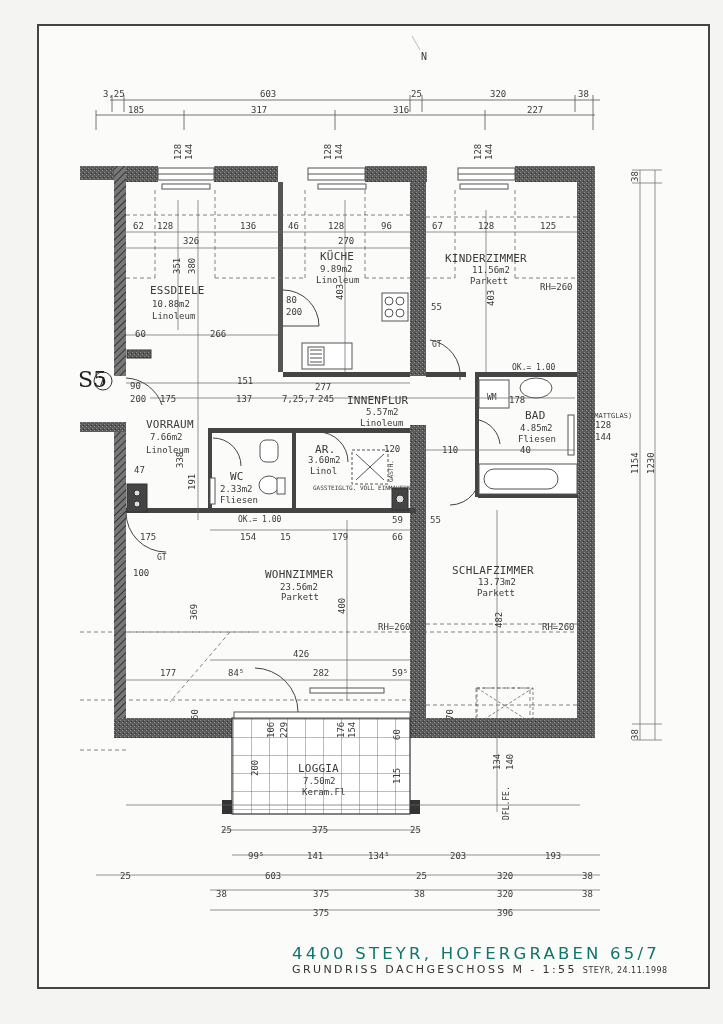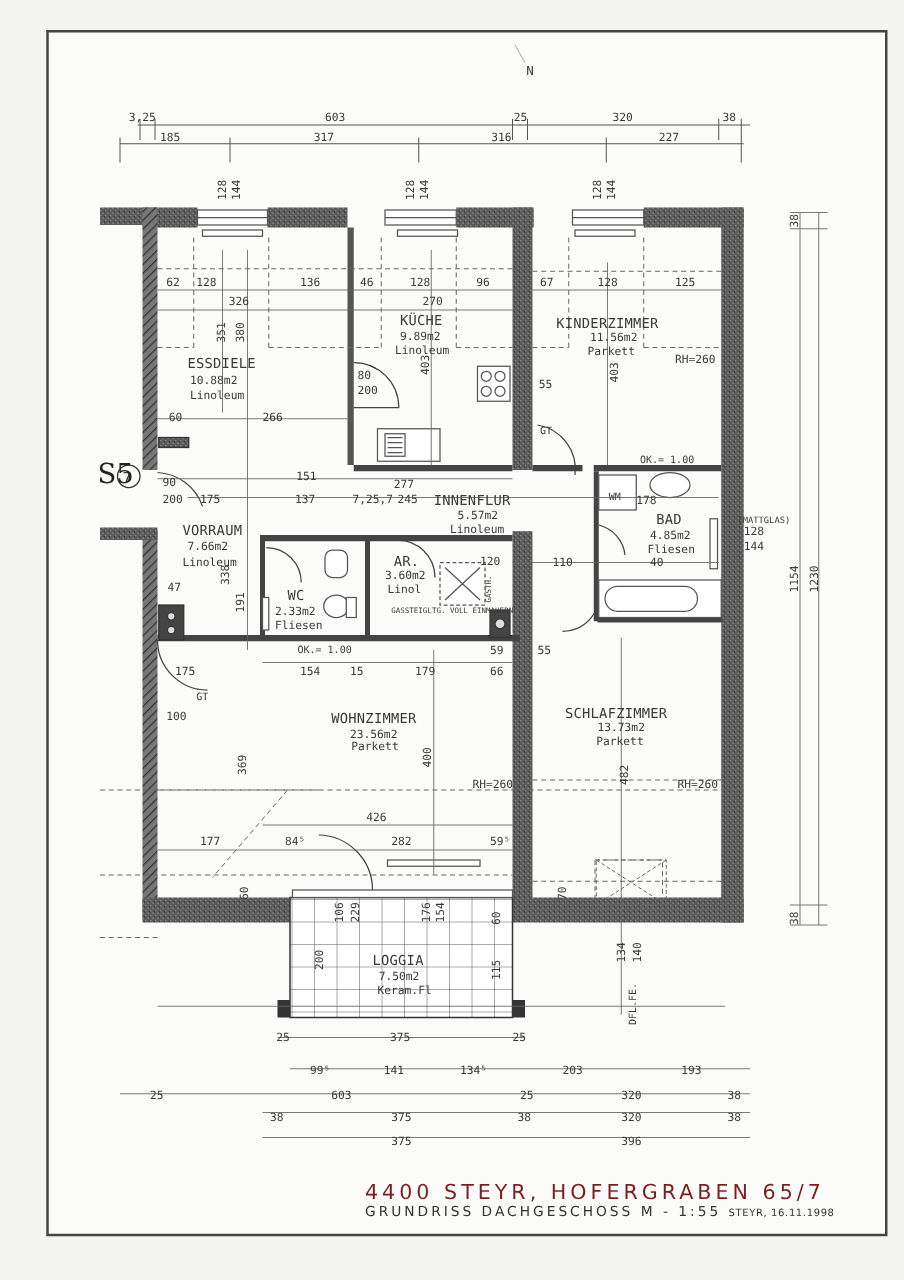--- a/index.html
+++ b/index.html
@@ -3,21 +3,21 @@
 <meta charset="utf-8">
 <style>
   html,body{margin:0;padding:0;background:#f4f4f2;}
   body{width:723px;height:1024px;position:relative;overflow:hidden;font-family:"DejaVu Sans Mono","Liberation Mono",monospace;color:#333;}
   .sheet{position:absolute;left:37px;top:24px;width:673px;height:965px;border:2px solid #444;background:#fbfbf9;box-sizing:border-box;}
   svg{position:absolute;left:0;top:0;}
   .t{font-family:"DejaVu Sans Mono","Liberation Mono",monospace;fill:#3a3a3a;}
   .dim{font-size:9px;}
   .room{font-size:11px;letter-spacing:0.2px;}
   .sub{font-size:9px;}
-  .title1{position:absolute;left:292px;top:944px;font-family:"DejaVu Sans","Liberation Sans",sans-serif;font-size:16.5px;letter-spacing:3.2px;color:#7f1d1d;white-space:nowrap;}
+  .title1{position:absolute;left:292px;top:944px;font-family:"DejaVu Sans","Liberation Sans",sans-serif;font-size:16.5px;letter-spacing:3.2px;color:#0f766e;white-space:nowrap;}
   .title2{position:absolute;left:292px;top:963px;font-family:"DejaVu Sans","Liberation Sans",sans-serif;font-size:11px;letter-spacing:2.4px;color:#333;white-space:nowrap;}
   .title2 .date{font-size:8px;letter-spacing:0.5px;}
   .tag{position:absolute;font-family:"DejaVu Serif","Liberation Serif",serif;color:#222;}
 </style>
 </head>
 <body>
 
 <div class="sheet"></div>
 
 <svg width="723" height="1024" viewBox="0 0 723 1024">
@@ -366,14 +366,14 @@
     <circle cx="103" cy="381" r="9" fill="none" stroke="#333" stroke-width="1"></circle>
     <text class="t" x="98" y="386" font-size="12">7</text>
   </g>
 </svg>
 
 <div class="tag" style="left:78px;top:345px;font-size:22px;margin-top:22px;">S5</div>
 
 <div class="title1">4400 STEYR, HOFERGRABEN 65/7</div>
 <div class="title2">
   <span>GRUNDRISS DACHGESCHOSS M - 1:55</span>
-  <span class="date">STEYR, 16.11.1998</span>
+  <span class="date">STEYR, 24.11.1998</span>
 </div>
 
 </body></html>

